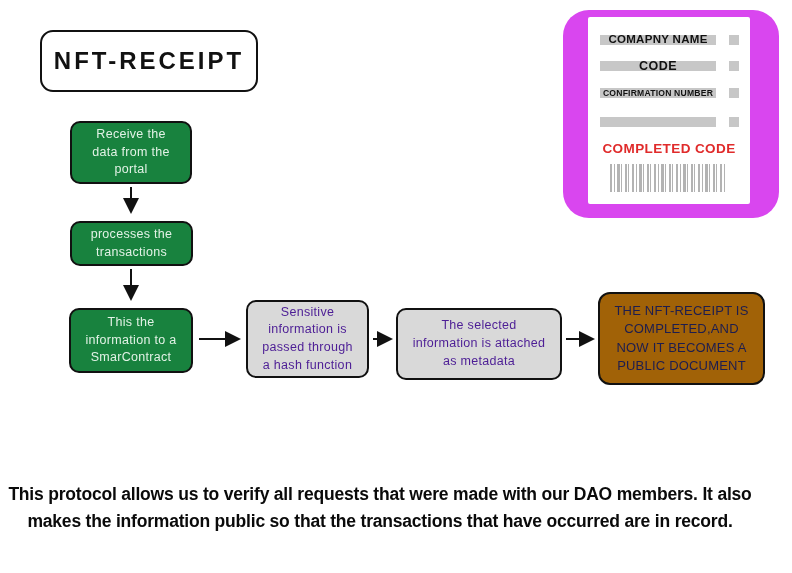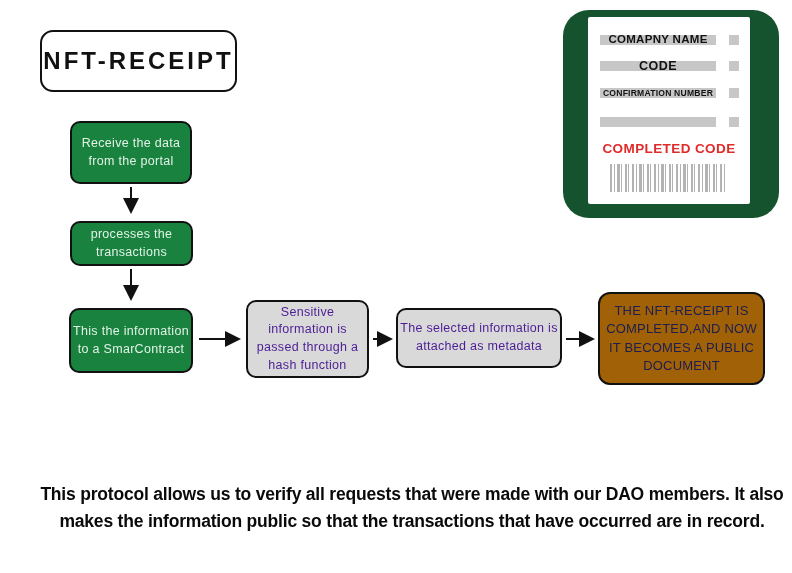--- a/index.html
+++ b/index.html
@@ -8,36 +8,36 @@
     width: 792px; height: 573px;
     font-family: "Liberation Sans", sans-serif;
     position: relative;
     overflow: hidden;
   }
   .canvas { position: absolute; inset: 0; width: 792px; height: 573px; }
 
   
   .title-box {
     position: absolute; left: 40px; top: 30px;
-    width: 197px; height: 62px;
+    width: 218px; height: 62px;
     background: #ffffff;
     border: 2.5px solid #111111;
     border-radius: 13px;
     display: flex; align-items: center; justify-content: center;
   }
   .title-box span {
     font-size: 24px; font-weight: bold; color: #111111;
     letter-spacing: 3px;
   }
 
   
   .receipt-card {
     position: absolute; left: 563px; top: 10px;
     width: 216px; height: 208px;
-    background: #14532d;
+    background: #d946ef;
     border-radius: 26px;
   }
   .receipt-paper {
     position: absolute; left: 25px; top: 7px;
     width: 162px; height: 187px;
     background: #ffffff;
     border-radius: 2px;
   }
   .r-row { position: absolute; left: 0; width: 100%; height: 12px; }
   .r-row-1 { top: 17px; }
@@ -80,21 +80,21 @@
       #b3b3b3 18px 19px, #ffffff 19px 22px);
   }
 
   
   .node {
     position: absolute;
     border: 2px solid #111111;
     border-radius: 10px;
     display: flex; align-items: center; justify-content: center;
     text-align: center;
-    padding: 4px 0;
+    padding: 4px 14px;
     line-height: 1.42;
     letter-spacing: 0.3px;
   }
   .node-green {
     background: #18823e;
     color: #e2f2e6;
     font-size: 12.5px;
   }
   .node-gray {
     background: #d9d9d9;
@@ -104,30 +104,30 @@
   .node-blue {
     background: #a16207;
     color: #1d1d4f;
     font-size: 13px;
     letter-spacing: 0.2px;
   }
   .g1 { left: 70px;  top: 121px; width: 122px; height: 63px; }
   .g2 { left: 70px;  top: 221px; width: 123px; height: 45px; }
   .g3 { left: 69px;  top: 308px; width: 124px; height: 65px; }
   .h1 { left: 246px; top: 300px; width: 123px; height: 78px; }
-  .h2 { left: 396px; top: 308px; width: 166px; height: 60px; }
+  .h2 { left: 396px; top: 308px; width: 166px; height: 72px; }
   .f1 { left: 598px; top: 292px; width: 167px; height: 93px; border-radius: 12px; }
 
   
   .arrows { position: absolute; left: 0; top: 0; pointer-events: none; }
 
   
   .footer {
     position: absolute; left: 0; top: 481px; width: 792px;
-    display: flex; justify-content: flex-end; padding-left: 12px;
+    display: flex; justify-content: flex-start;
   }
   .footer p {
     max-width: 760px;
     text-align: center;
     font-size: 17.5px;
     font-weight: bold;
     color: #0a0a0a;
     line-height: 1.55;
     letter-spacing: -0.2px;
   }

